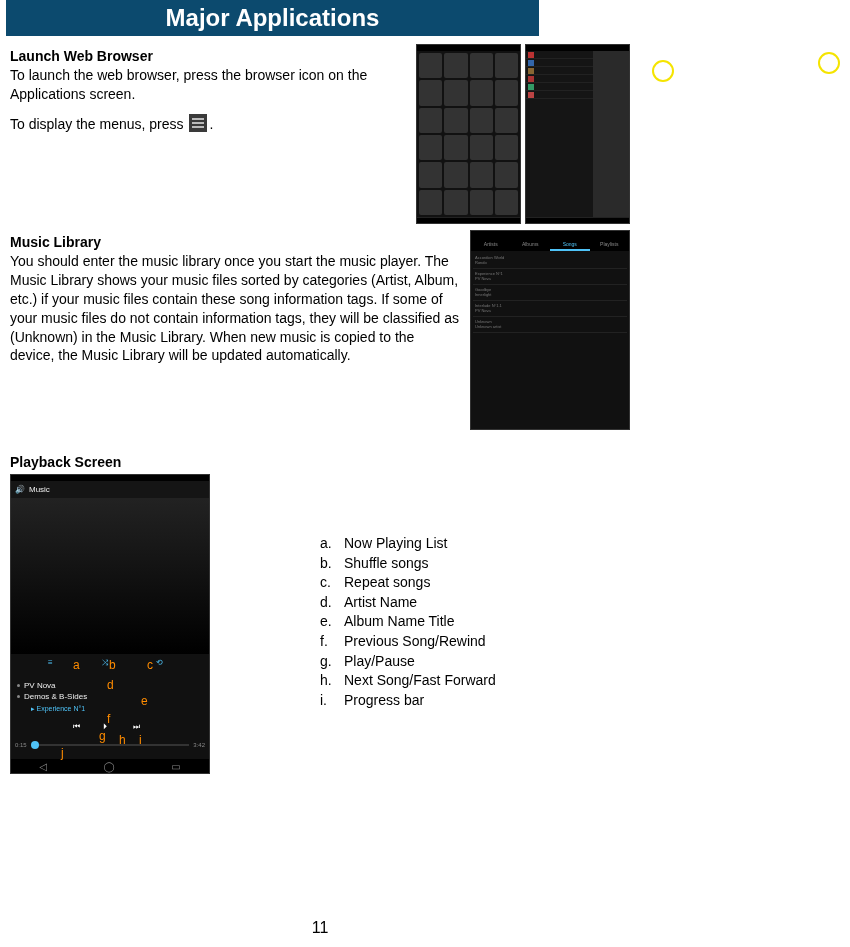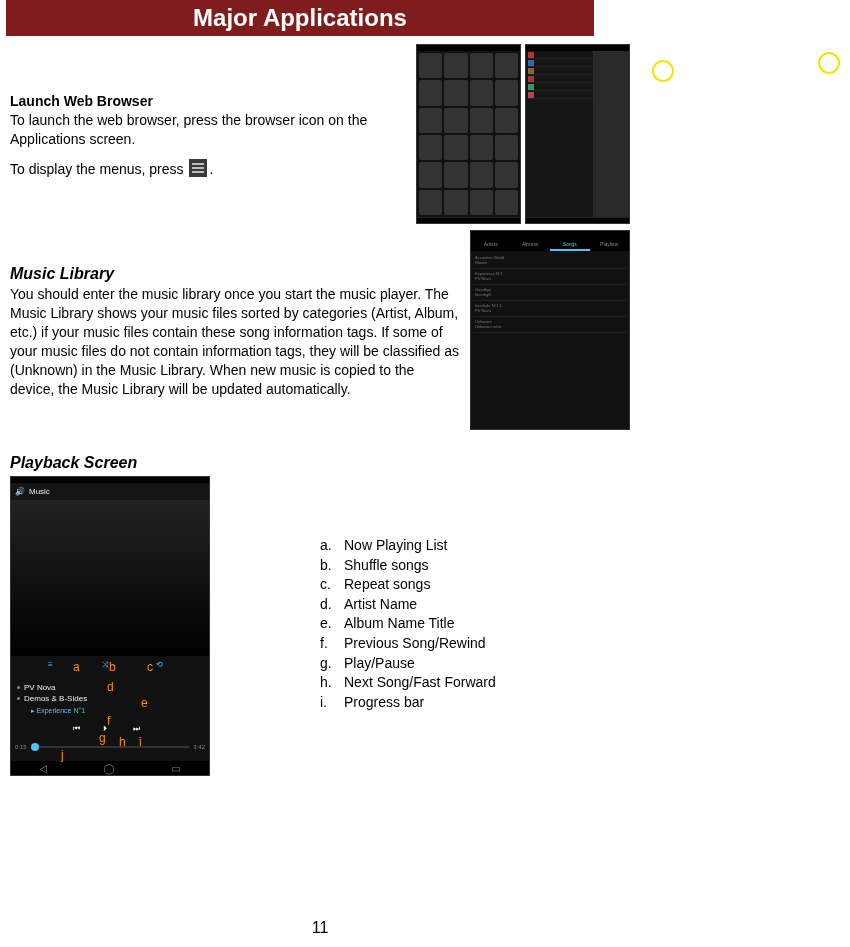--- a/index.html
+++ b/index.html
@@ -6,51 +6,50 @@
     body {
       width: 850px;
       height: 947px;
       font-family: Arial, Helvetica, sans-serif;
       font-size: 14px;
       color: #000;
       background: #fff;
       position: relative;
     }
     .page-header {
-      background: #7f1d1d;
+      background: #0c4a6e;
       color: #fff;
       font-size: 24px;
       font-weight: bold;
       padding: 4px 0;
       text-align: center;
-      width: 588px;
+      width: 533px;
       margin-left: 6px;
     }
     .content {
       padding: 8px 10px 0 10px;
       width: 640px;
     }
     .section-title {
       font-weight: bold;
       font-size: 14px;
       margin-top: 4px;
     }
     .subtitle {
       font-weight: bold;
-      font-style: italic;
-      font-size: 16px;
+      font-size: 14px;
       margin-top: 4px;
     }
     .body-text {
       line-height: 1.35;
       margin-top: 2px;
     }
     .row {
       display: flex;
-      align-items: center;
+      align-items: flex-start;
       gap: 10px;
     }
     .row .textcol { flex: 1; }
     .menu-icon {
       display: inline-block;
       width: 18px;
       height: 18px;
       background: #3a3a3a;
       vertical-align: text-bottom;
       margin: 0 2px;

